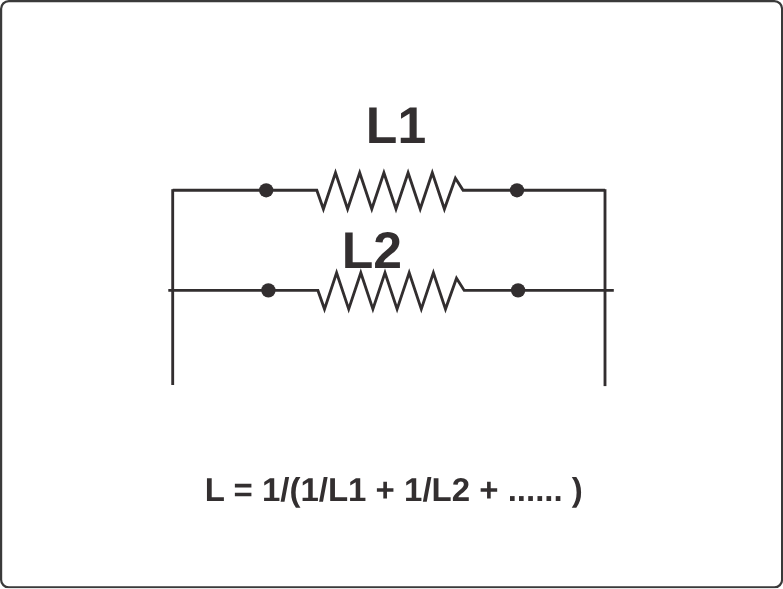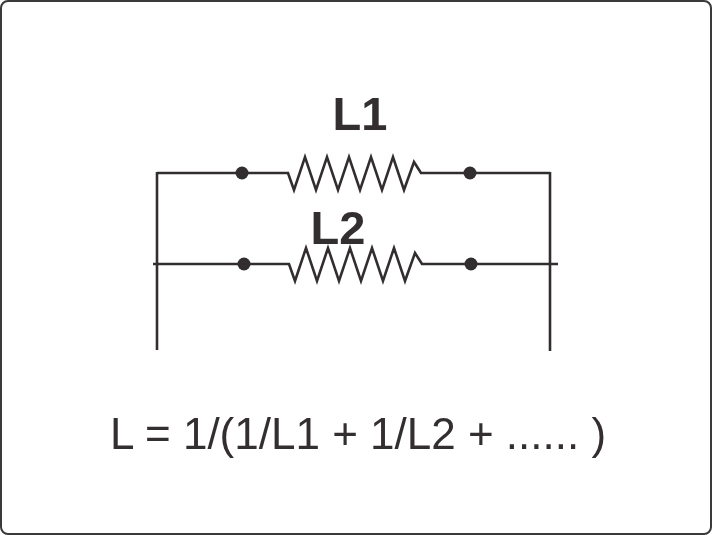--- a/index.html
+++ b/index.html
@@ -49,25 +49,25 @@
     font-size: 47px;
     line-height: 1.2;
     transform: translateX(-50%);
     white-space: nowrap;
   }
   .label-l1 { left: 360px; top: 86px; }
   .label-l2 { left: 338px; top: 200px; }
   .formula {
     position: absolute;
     left: 358px;
-    top: 408px;
+    top: 428px;
     transform: translateX(-50%);
     color: var(--text, #332f30);
-    font-weight: 400;
-    font-size: 44px;
+    font-weight: 700;
+    font-size: 30px;
     line-height: 1.2;
     letter-spacing: 0px;
     white-space: nowrap;
   }
 </style>
 </head>
 <body>
 
 <div class="canvas" style="--line: #322e2f; --text: #332f30; --border: #3a3a3a; --bg: #ffffff;">
 

